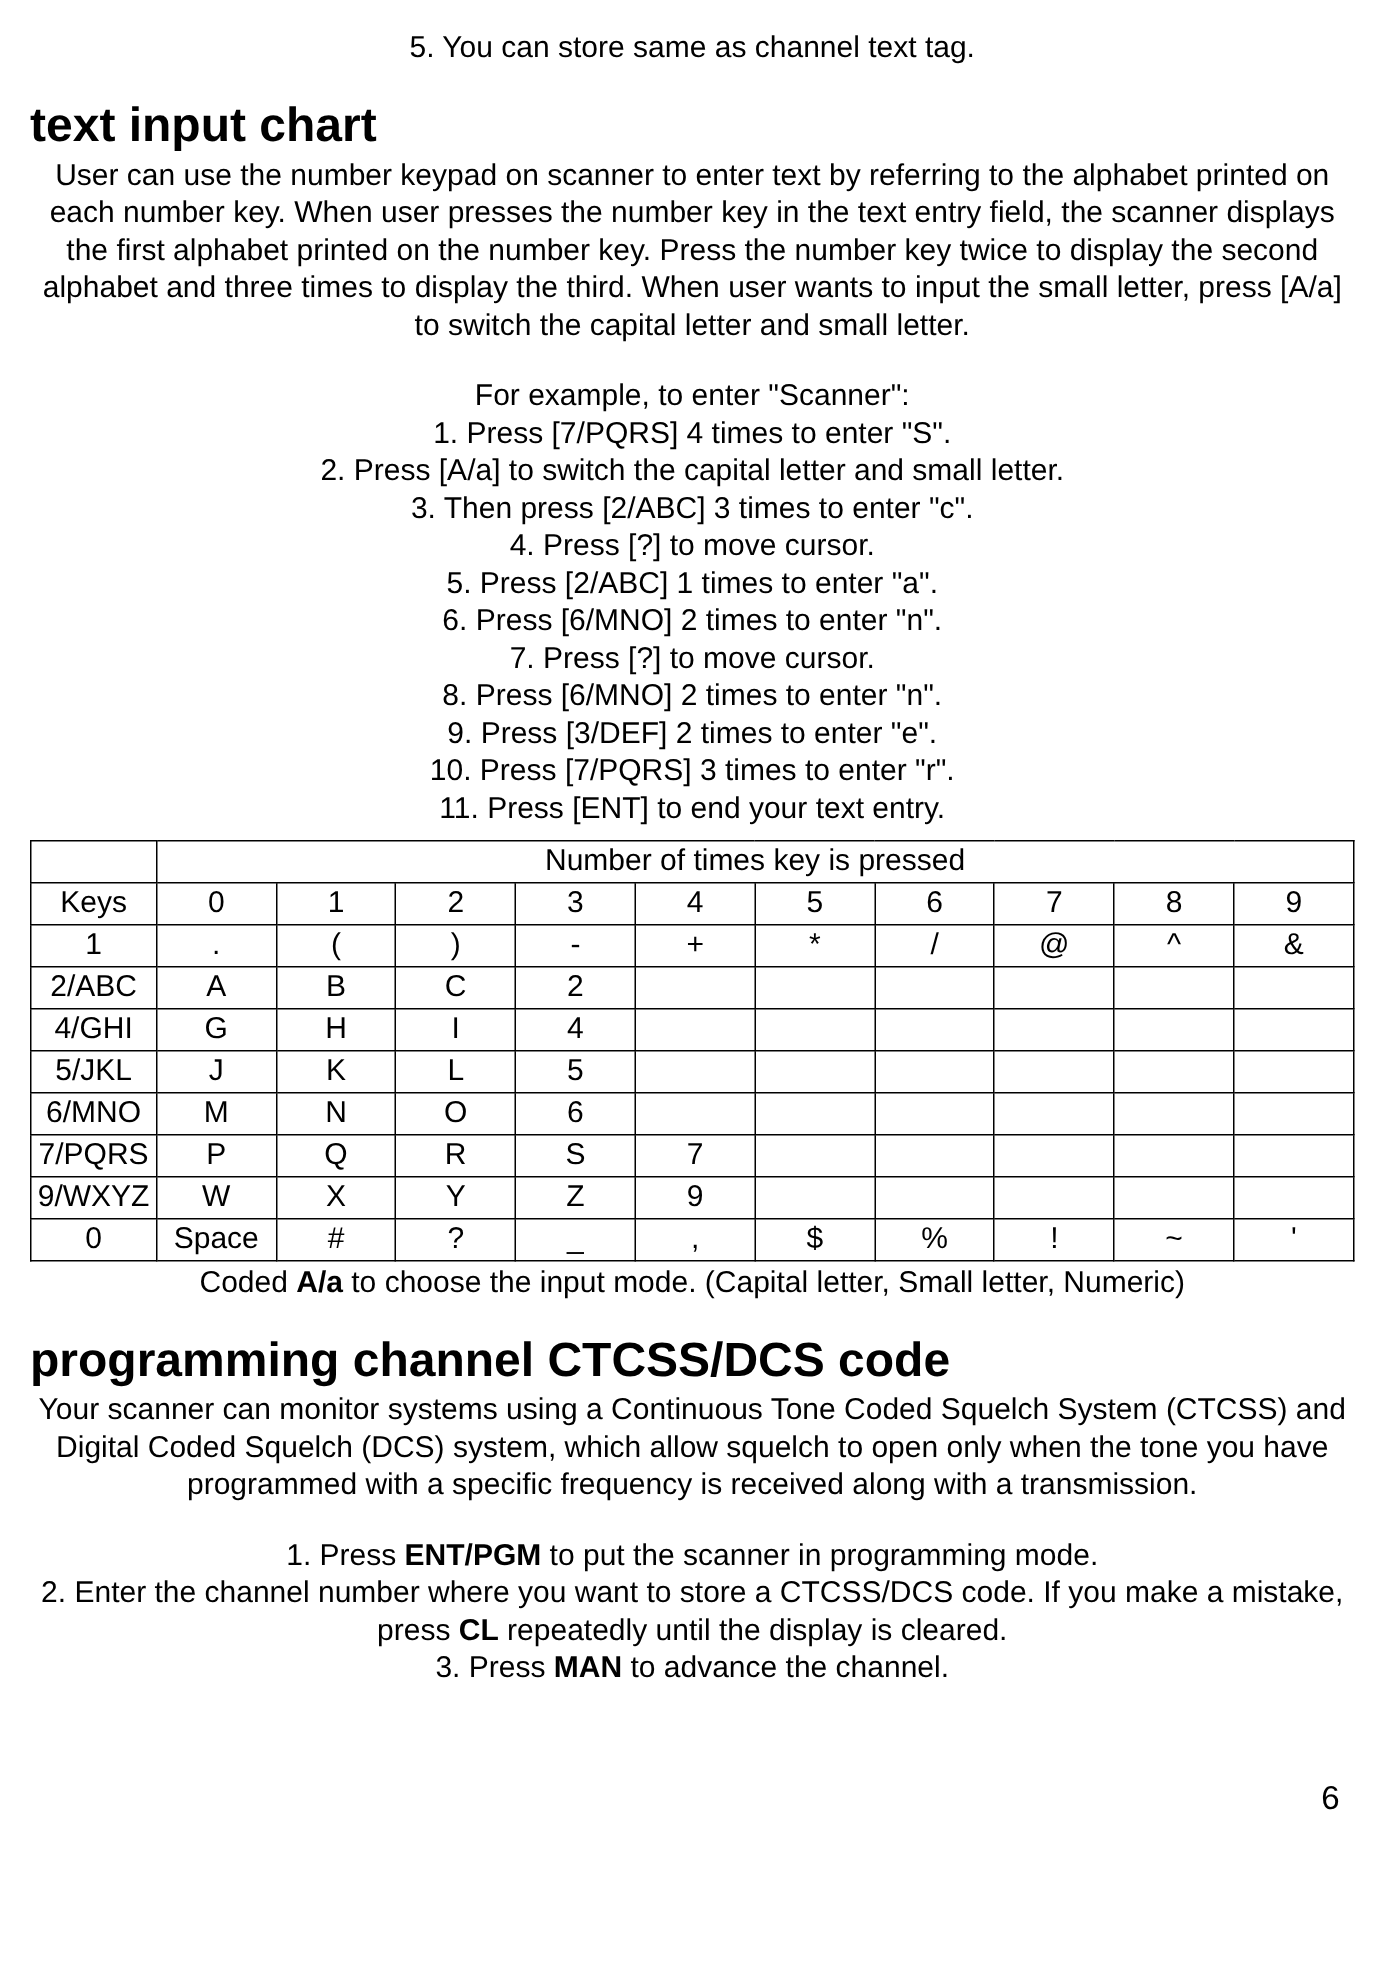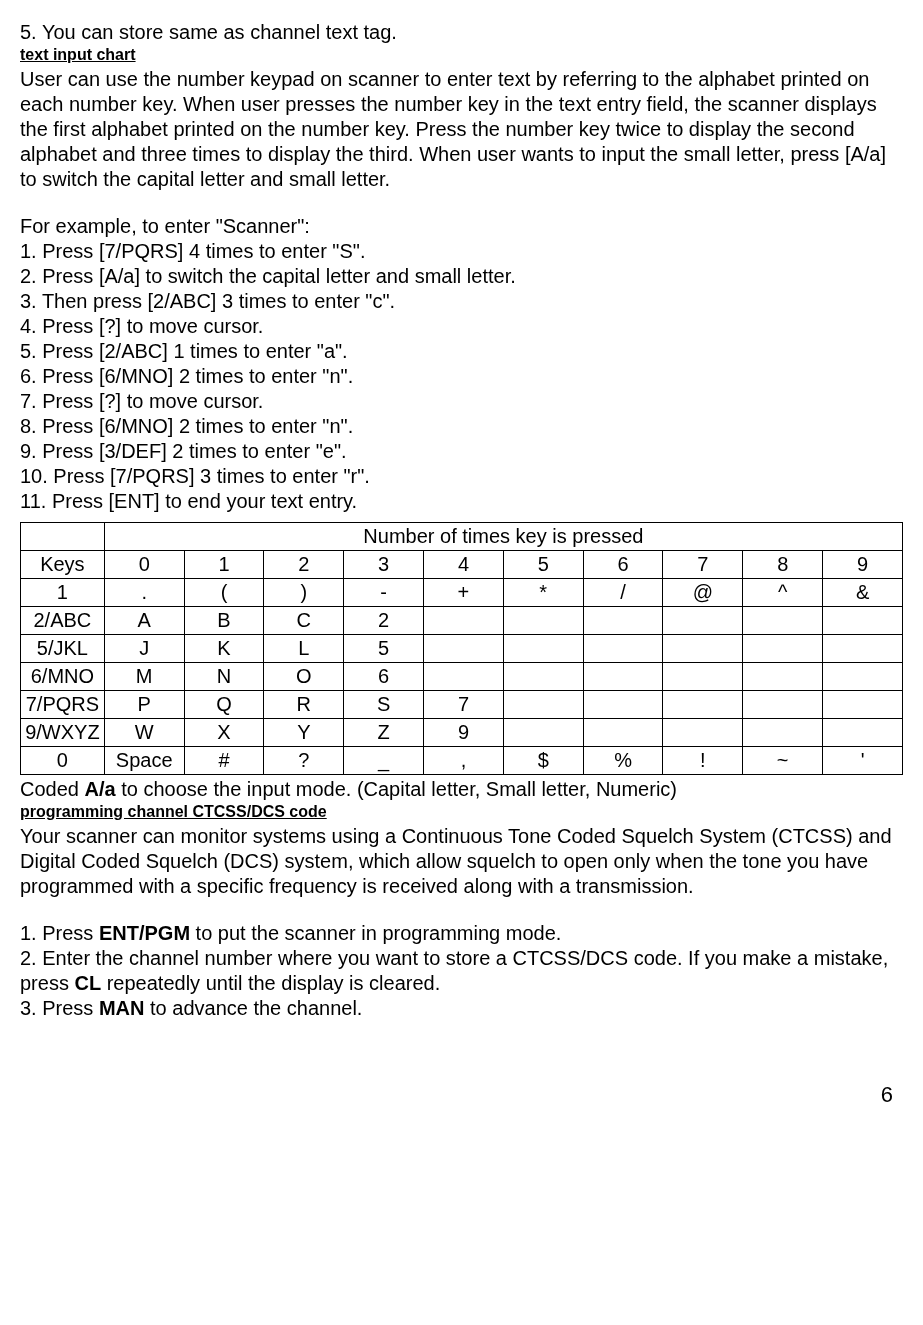--- a/index.html
+++ b/index.html
@@ -9,26 +9,27 @@
       margin: 0;
       padding: 20px 20px 20px 20px;
       width: 883px;
       color: #000;
     }
     p {
       margin: 0 0 2px 0;
     }
     .section-heading {
       font-weight: bold;
-      font-size: 16px;
+      font-size: 32px;
+      margin-top: 18px;
       margin-bottom: 2px;
-      text-decoration: underline;
     }
     .para {
       margin-bottom: 0;
+      text-align: center;
     }
     .spacer {
       height: 22px;
     }
     table {
       border-collapse: collapse;
       width: 100%;
       margin-top: 8px;
       margin-bottom: 2px;
     }
@@ -120,20 +121,33 @@
     <td>C</td>
     <td>2</td>
     <td></td>
     <td></td>
     <td></td>
     <td></td>
     <td></td>
     <td></td>
   </tr>
   <tr>
+    <td>4/GHI</td>
+    <td>G</td>
+    <td>H</td>
+    <td>I</td>
+    <td>4</td>
+    <td></td>
+    <td></td>
+    <td></td>
+    <td></td>
+    <td></td>
+    <td></td>
+  </tr>
+  <tr>
     <td>5/JKL</td>
     <td>J</td>
     <td>K</td>
     <td>L</td>
     <td>5</td>
     <td></td>
     <td></td>
     <td></td>
     <td></td>
     <td></td>

